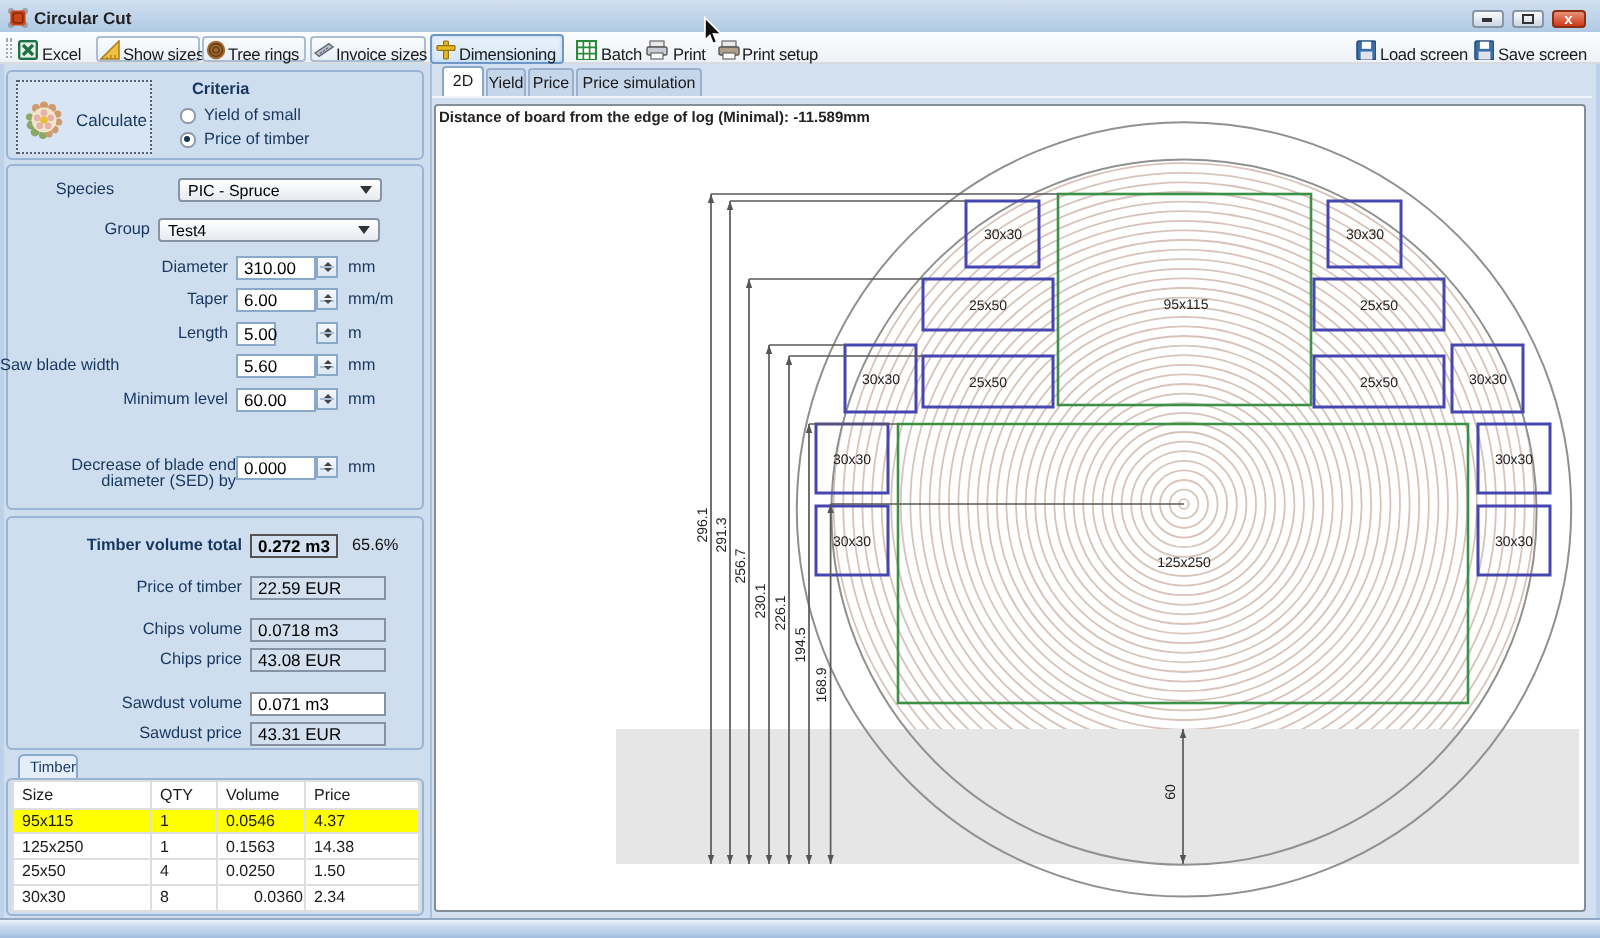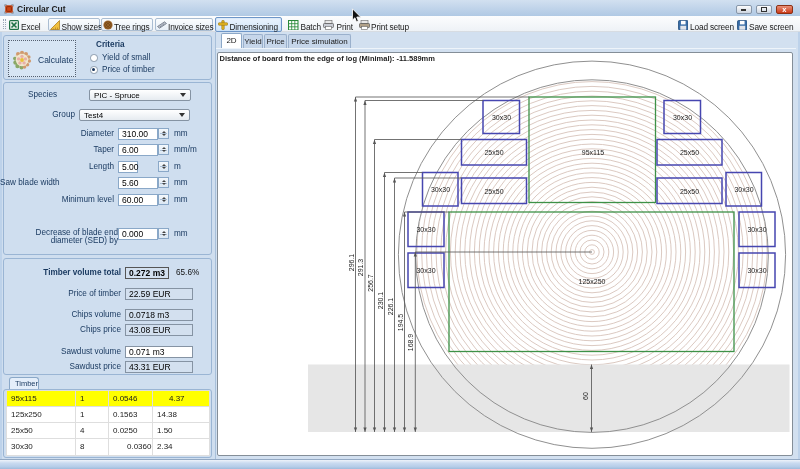--- a/index.html
+++ b/index.html
@@ -229,25 +229,31 @@
 <div class="sect" style="top:388.5px;height:69.5px"></div>
 <div class="abs" style="left:9px;top:377px;width:30px;height:12px;background:#e4eefa;border:1px solid #8aa8c8;border-bottom:none;border-radius:3px 3px 0 0;font-size:7.5px;color:#17375e;text-align:right;line-height:12px">Timber</div>
 <table class="abs" style="left:6px;top:390px;width:203px;height:65.5px;border-collapse:collapse;background:#fff;border:1px solid #555;font-size:8px;table-layout:fixed">
   <colgroup>
       <col style="width:69px">
       <col style="width:33px">
       <col style="width:44px">
       <col style="width:57px">
     </colgroup>
   <tbody>
+      <tr style="height:13.5px">
+        <td style="border:1px solid #dedede;padding-left:4px">Size</td>
+        <td style="border:1px solid #dedede;padding-left:4px">QTY</td>
+        <td style="border:1px solid #dedede;padding-left:4px">Volume</td>
+        <td style="border:1px solid #dedede;padding-left:4px">Price</td>
+      </tr>
   <tr style="height:12.5px;background:#ffff00">
         <td style="border:1px solid #dedede;padding-left:4px">95x115</td>
         <td style="border:1px solid #dedede;padding-left:4px">1</td>
         <td style="border:1px solid #dedede;padding-left:4px">0.0546</td>
-        <td style="border:1px solid #dedede;padding-left:16px">4.37</td>
+        <td style="border:1px solid #dedede;padding-left:4px">4.37</td>
       </tr>
   <tr style="height:12.5px">
         <td style="border:1px solid #dedede;padding-left:4px">125x250</td>
         <td style="border:1px solid #dedede;padding-left:4px">1</td>
         <td style="border:1px solid #dedede;padding-left:4px">0.1563</td>
         <td style="border:1px solid #dedede;padding-left:4px">14.38</td>
       </tr>
   <tr style="height:12.5px">
         <td style="border:1px solid #dedede;padding-left:4px">25x50</td>
         <td style="border:1px solid #dedede;padding-left:4px">4</td>

